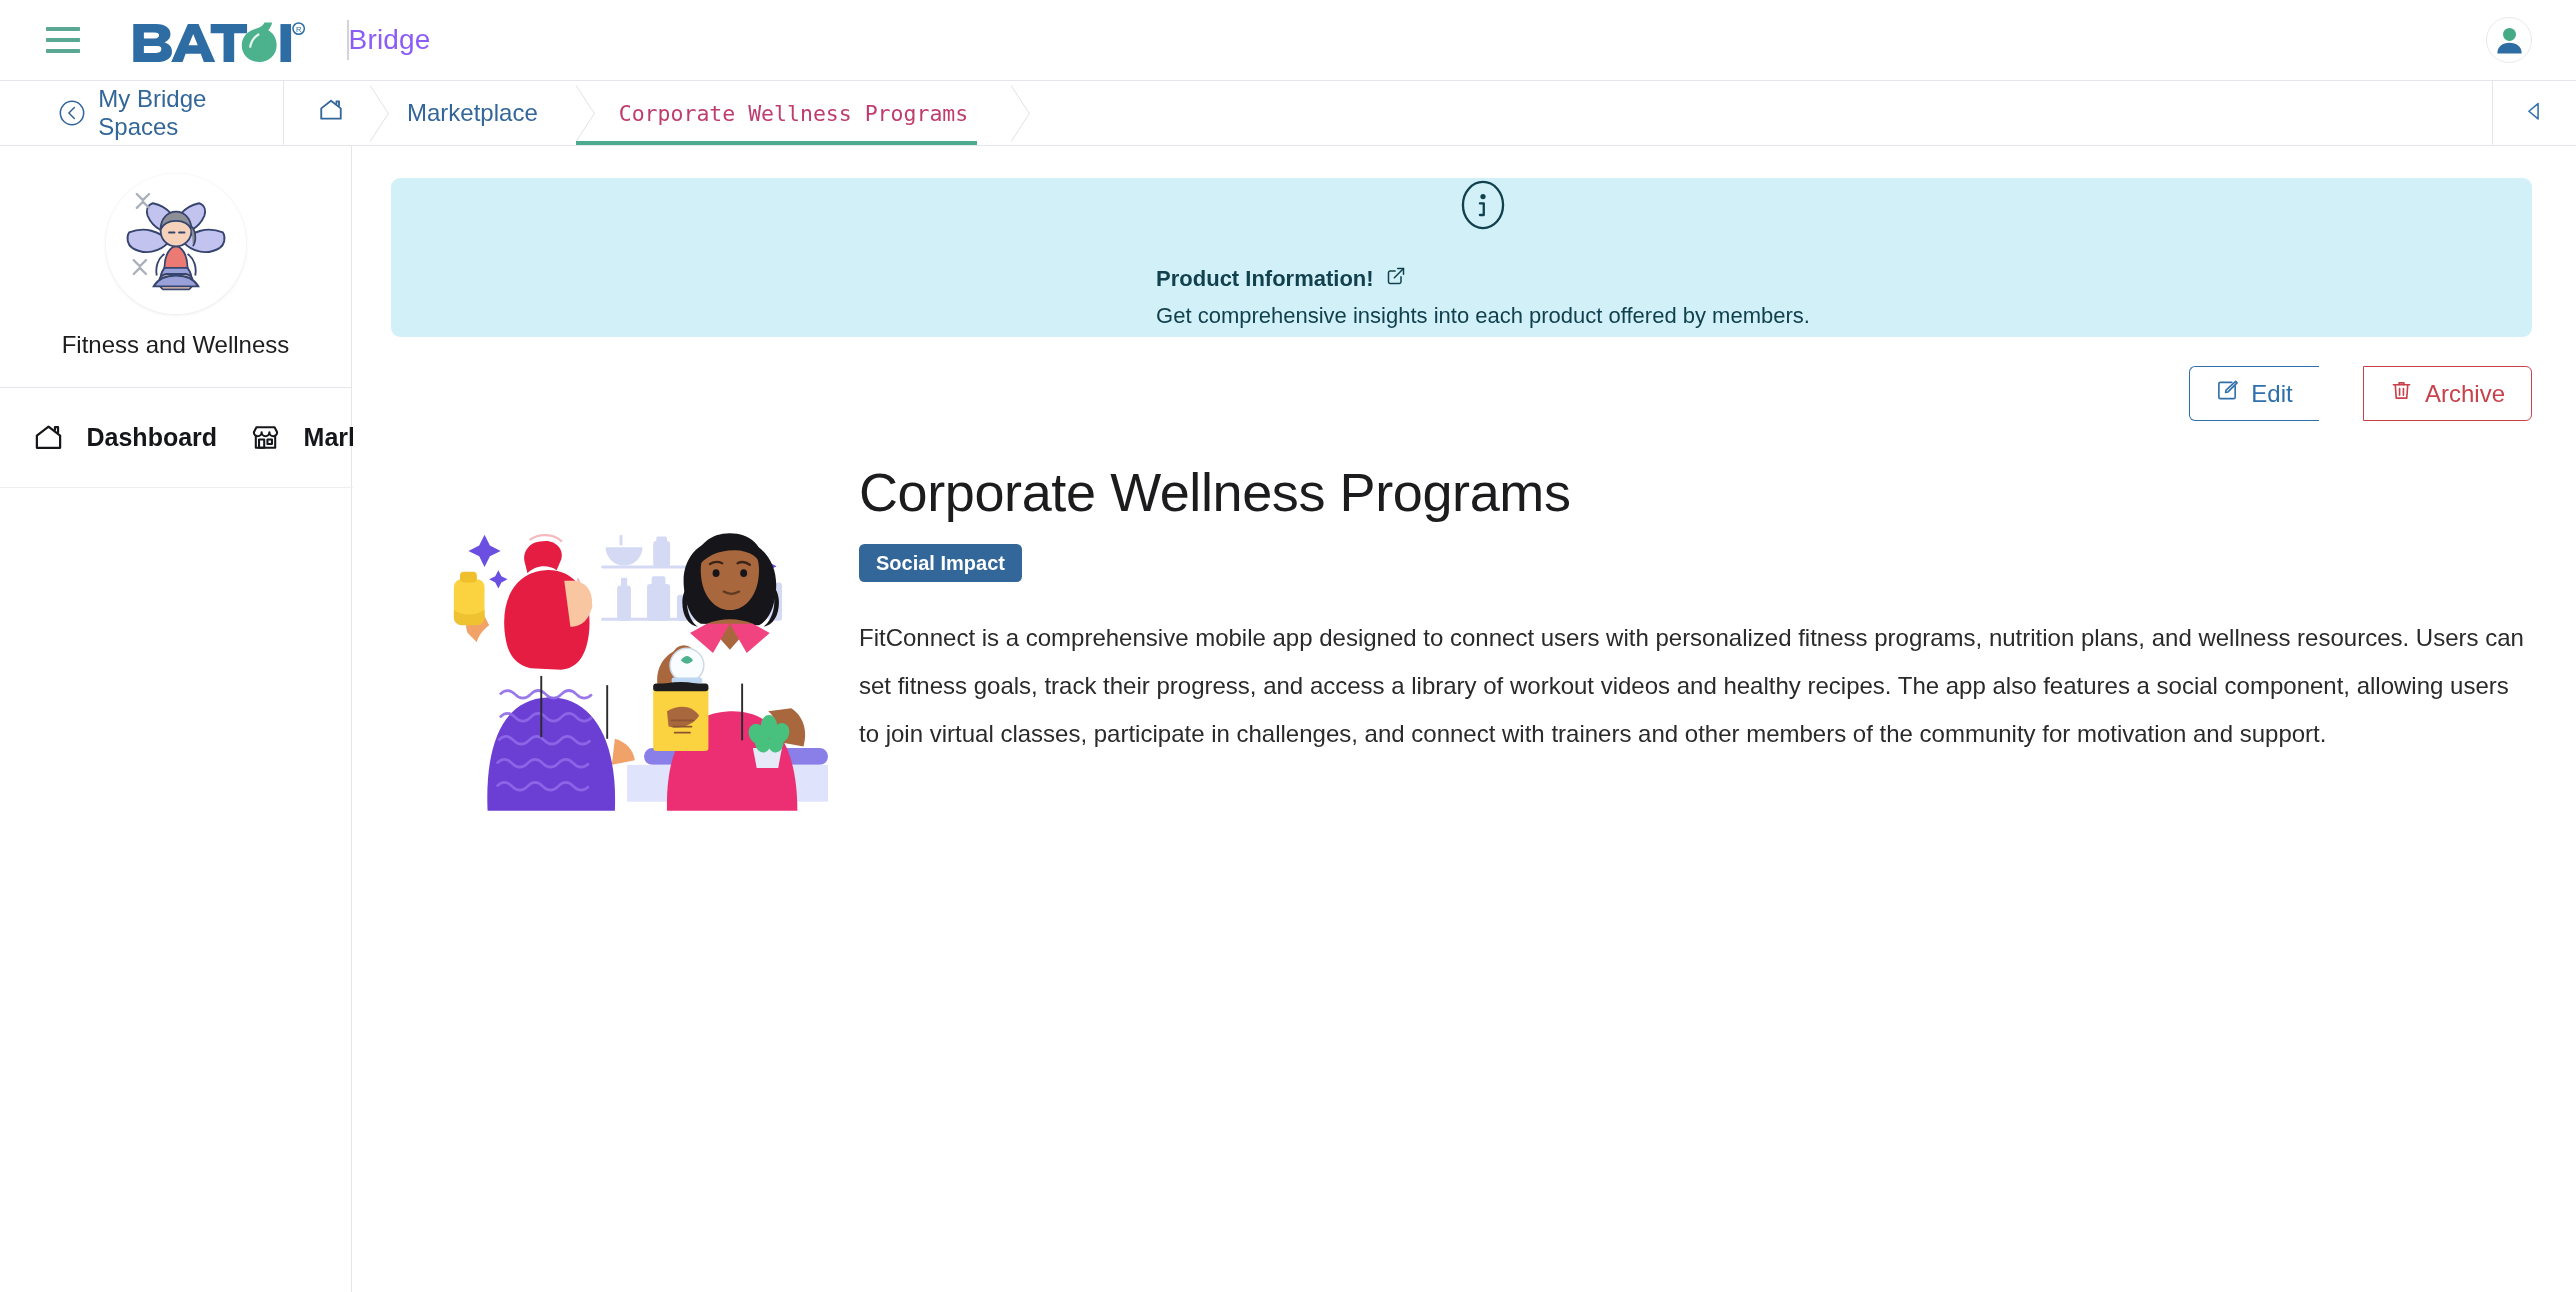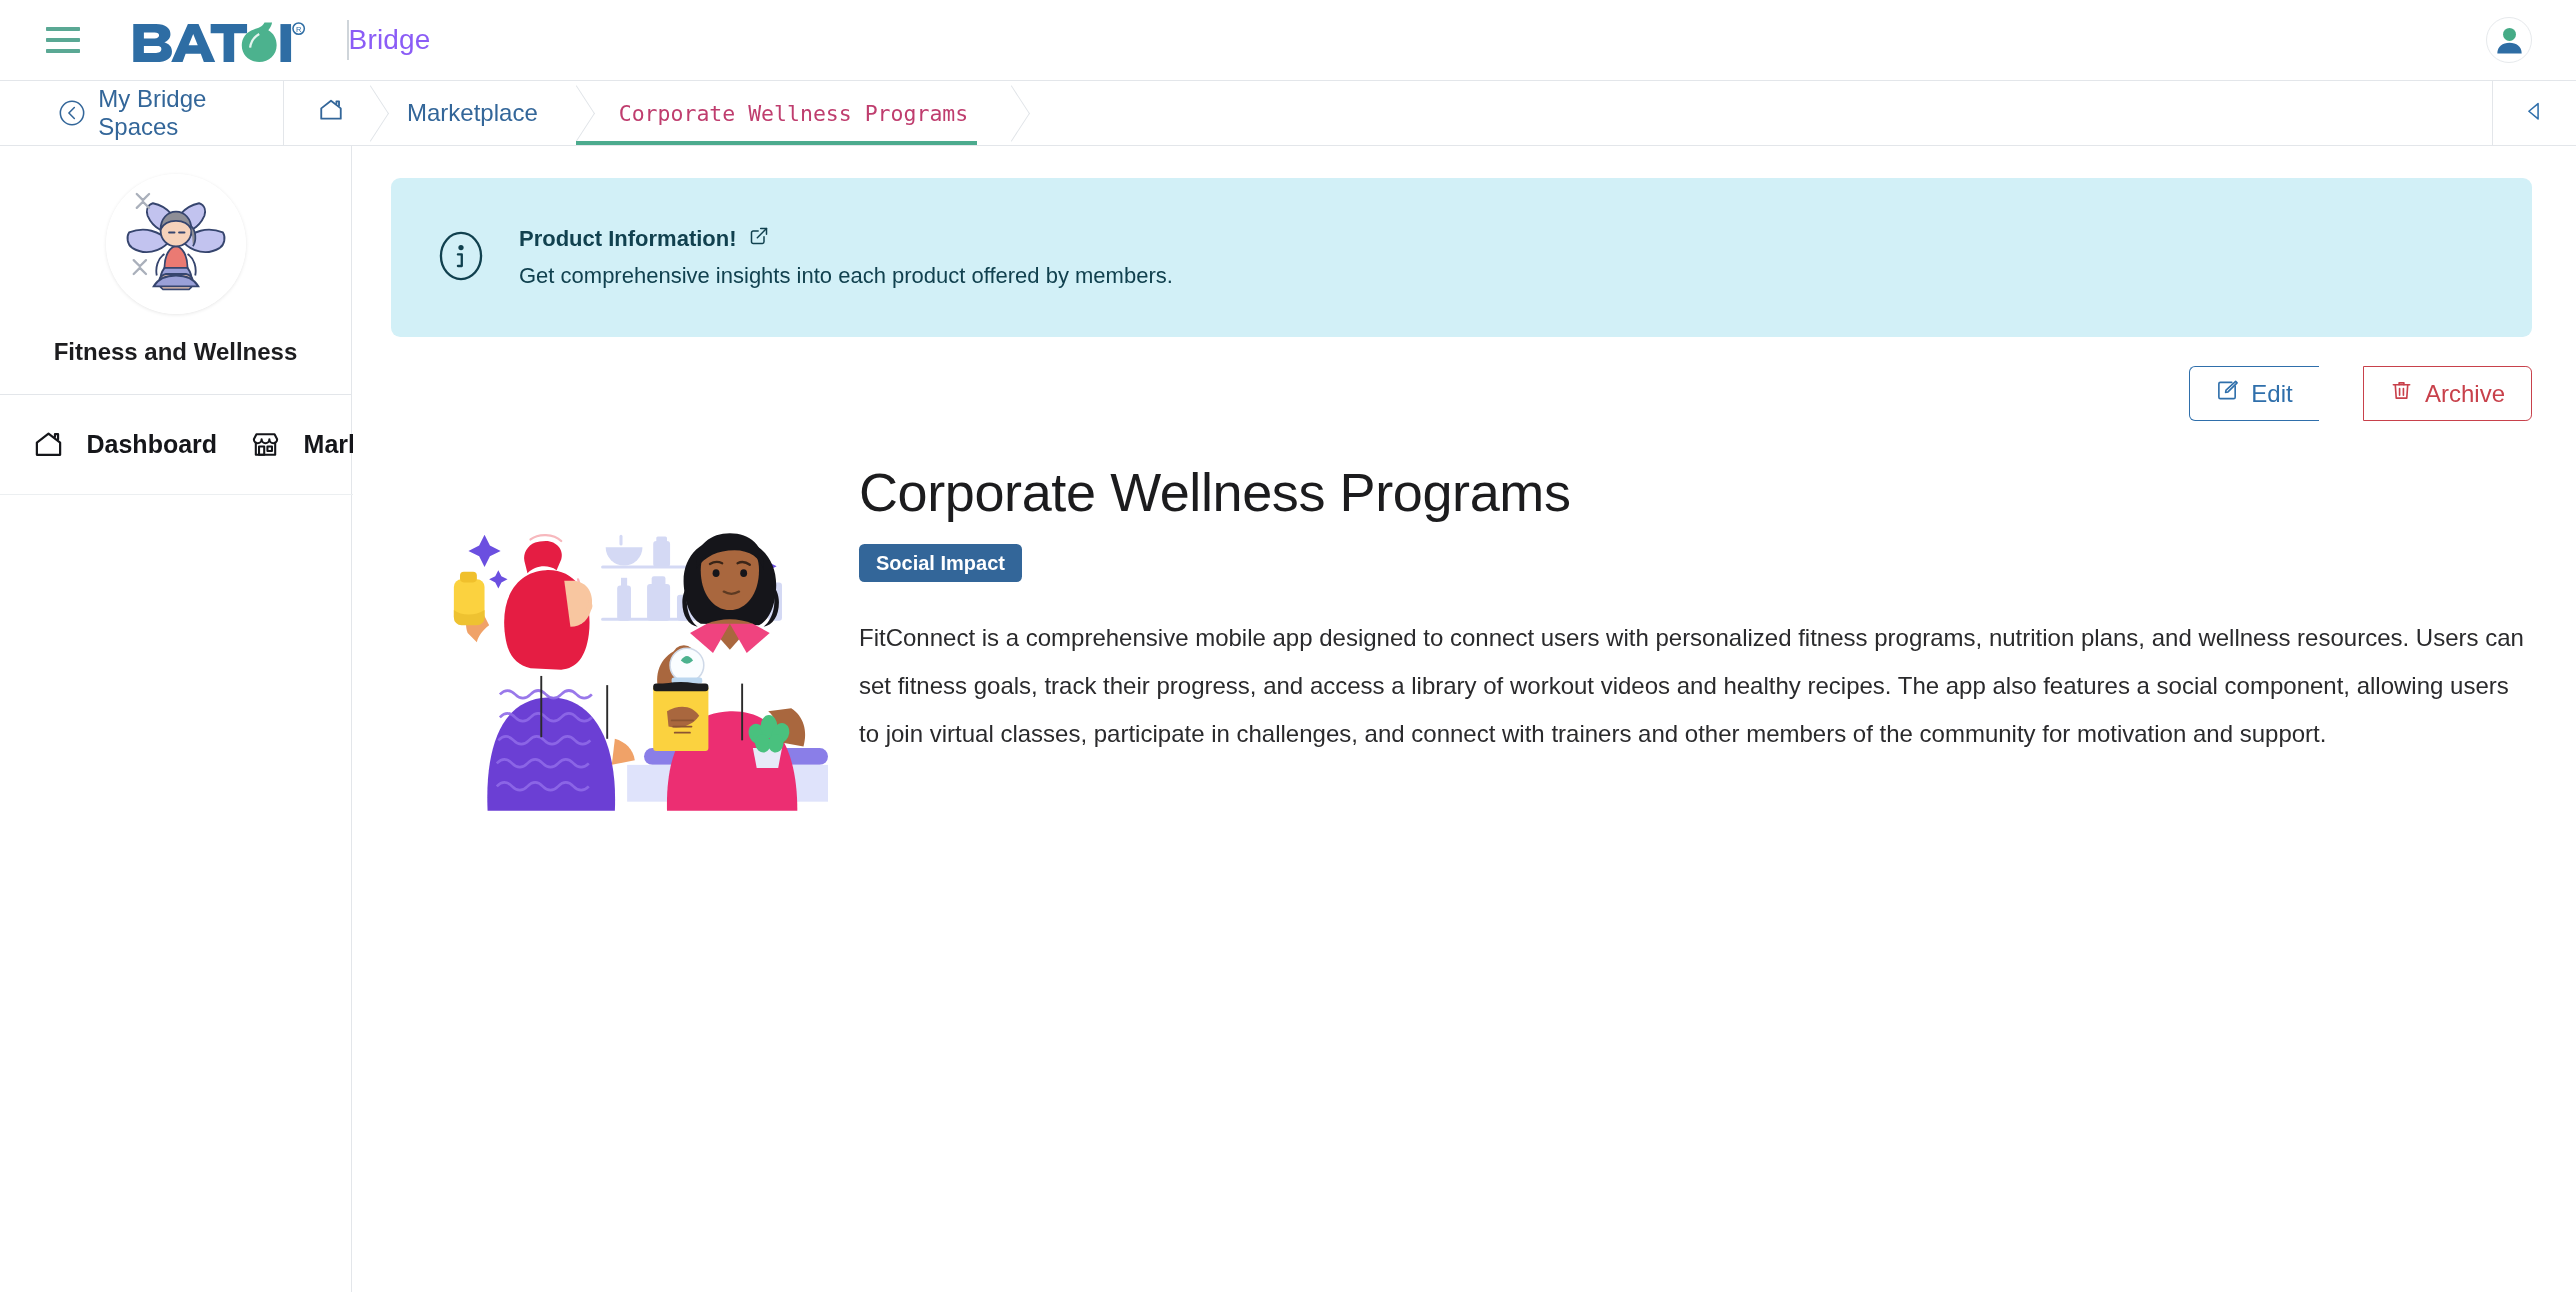--- a/index.html
+++ b/index.html
@@ -113,21 +113,21 @@
     padding: 28px 0 28px;
     display: flex; flex-direction: column; align-items: center;
     border-bottom: 0.8px solid #e3e6ea;
   }
   .space-avatar {
     width: 140px; height: 140px; border-radius: 50%;
     background: #ffffff; overflow: hidden;
     box-shadow: 0 0.8px 3.8px rgba(0,0,0,.10);
   }
   .space-name {
-    margin-top: 24px; font-size: 24px; color: #1d1d1f; font-weight: bold;
+    margin-top: 17px; font-size: 24px; color: #1d1d1f;
   }
 
   .navlist { display: flex; flex-direction: row; }
   .navitem {
     position: relative;
     height: 100px;
     display: flex; align-items: center;
     padding-left: 31px;
     gap: 21.5px;
     border-bottom: 0.8px solid #eceff1;
@@ -149,21 +149,21 @@
     position: absolute; top: 146px; left: 353px;
     width: 2223px; height: 1146px;
     background: #ffffff;
     padding: 32px 44px 0 38px;
   }
 
   .infobox {
     background: #d2f0f7; border-radius: 9.2px;
     height: 159px;
     display: flex; align-items: center;
-    padding: 0 0 0 43px; gap: 31px;
+    padding: 0 0 0 43px; gap: 31px; flex-direction: column;
   }
   .infobox .i-ico { flex: 0 0 auto; }
   .infobox .i-text { display: flex; flex-direction: column; gap: 10.7px; }
   .infobox .i-title {
     font-size: 22px; font-weight: bold; color: #11414f;
     display: flex; align-items: center; gap: 12.3px;
   }
   .infobox .i-sub { font-size: 22px; color: #11414f; }
 
   .actionbar {

